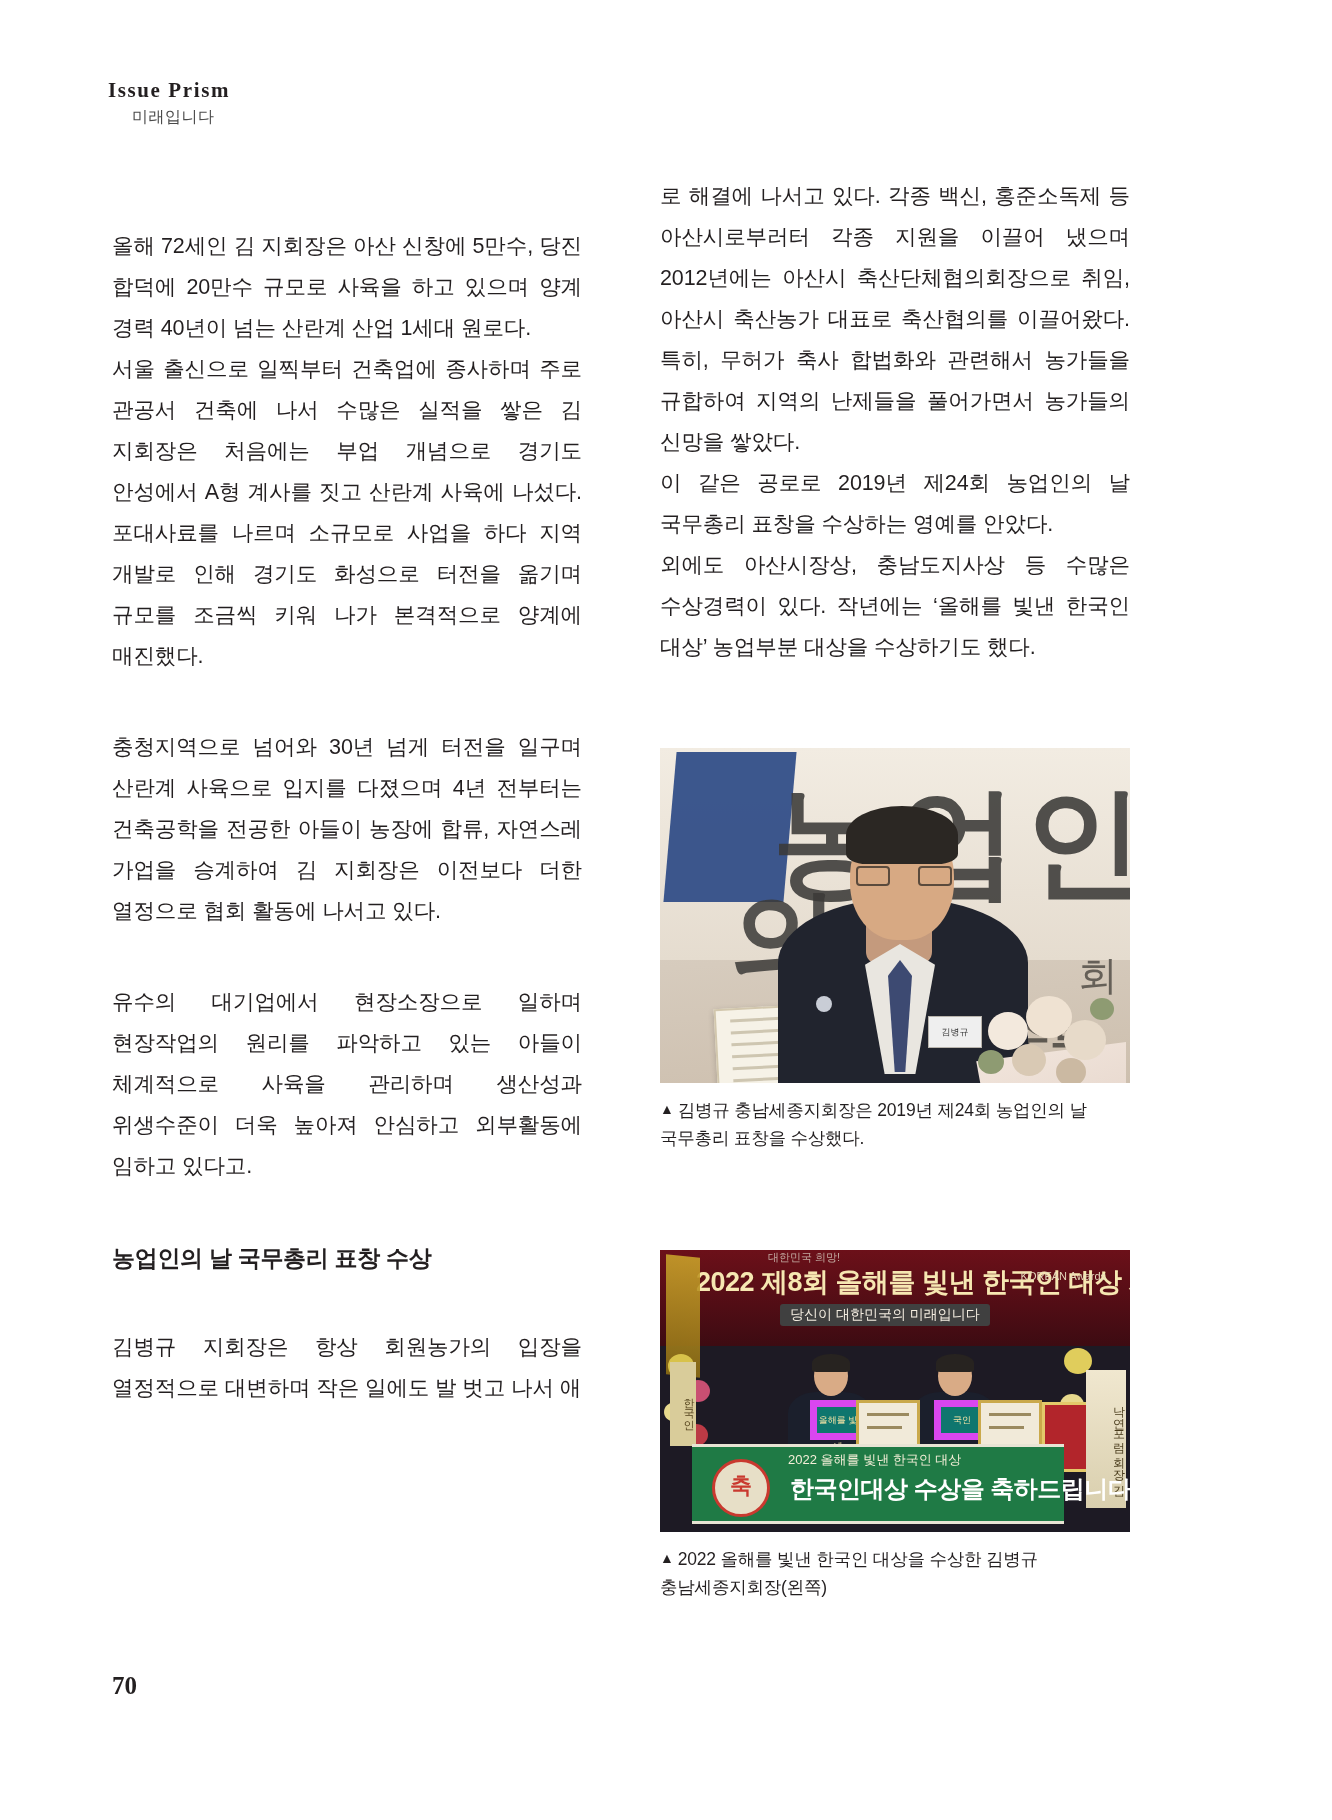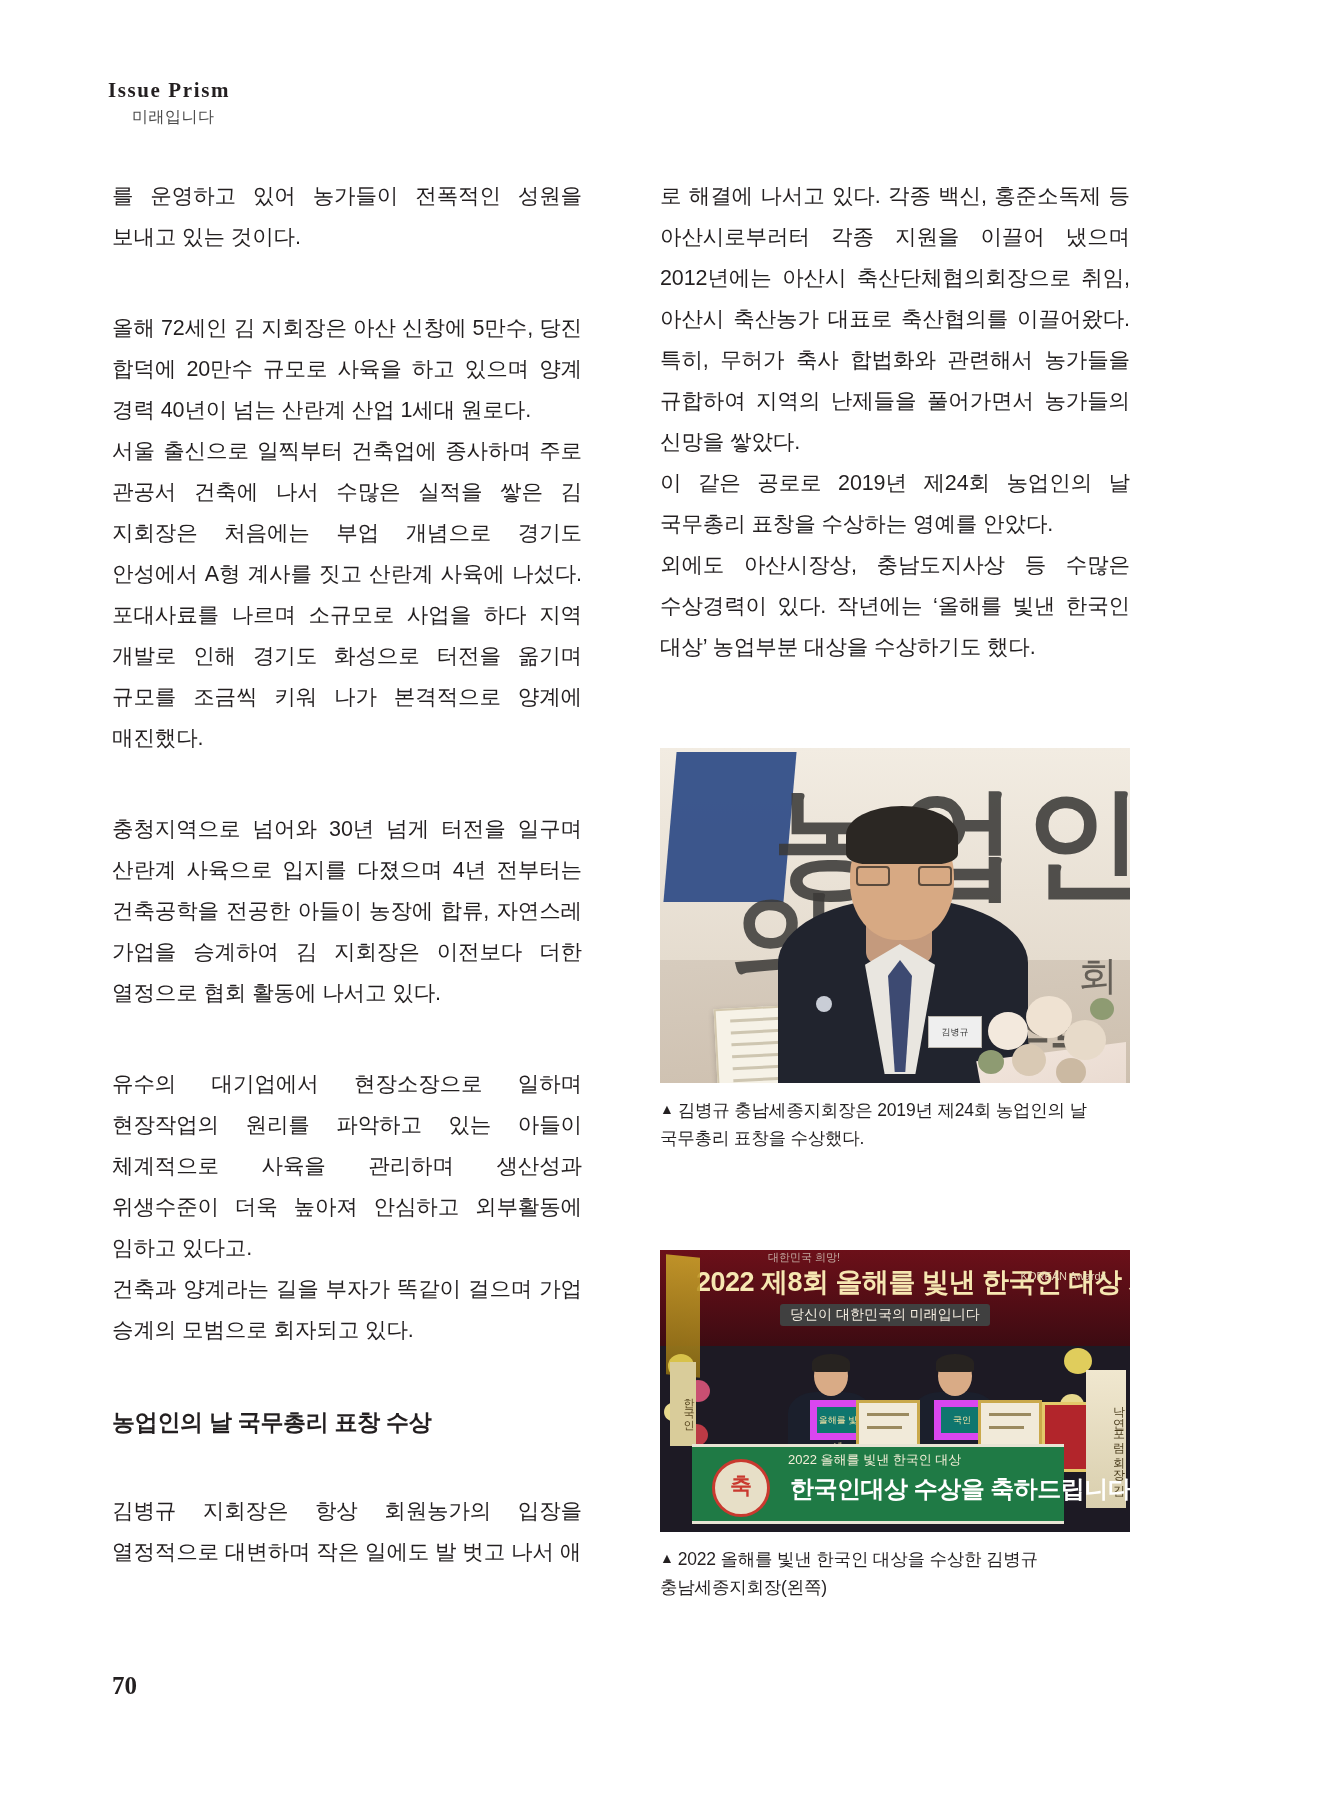--- a/index.html
+++ b/index.html
@@ -411,26 +411,24 @@
 
 <div class="page">
 
   <div class="header">
     <span class="header-title">Issue Prism</span>
     <span class="header-rule"></span>
     <span class="header-sub">미래입니다</span>
   </div>
 
   <div class="col col-left">
-    <p class="para">를 운영하고 있어 농가들이 전폭적인 성원을 보내고 있는 것이다.</p>
     <p class="para gap">올해 72세인 김 지회장은 아산 신창에 5만수, 당진 합덕에 20만수 규모로 사육을 하고 있으며 양계 경력 40년이 넘는 산란계 산업 1세대 원로다.</p>
     <p class="para">서울 출신으로 일찍부터 건축업에 종사하며 주로 관공서 건축에 나서 수많은 실적을 쌓은 김 지회장은 처음에는 부업 개념으로 경기도 안성에서 A형 계사를 짓고 산란계 사육에 나섰다. 포대사료를 나르며 소규모로 사업을 하다 지역 개발로 인해 경기도 화성으로 터전을 옮기며 규모를 조금씩 키워 나가 본격적으로 양계에 매진했다.</p>
     <p class="para gap">충청지역으로 넘어와 30년 넘게 터전을 일구며 산란계 사육으로 입지를 다졌으며 4년 전부터는 건축공학을 전공한 아들이 농장에 합류, 자연스레 가업을 승계하여 김 지회장은 이전보다 더한 열정으로 협회 활동에 나서고 있다.</p>
     <p class="para gap">유수의 대기업에서 현장소장으로 일하며 현장작업의 원리를 파악하고 있는 아들이 체계적으로 사육을 관리하며 생산성과 위생수준이 더욱 높아져 안심하고 외부활동에 임하고 있다고.</p>
-    <p class="para">건축과 양계라는 길을 부자가 똑같이 걸으며 가업 승계의 모범으로 회자되고 있다.</p>
     <h2 class="subhead">농업인의 날 국무총리 표창 수상</h2>
     <p class="para gap">김병규 지회장은 항상 회원농가의 입장을 열정적으로 대변하며 작은 일에도 발 벗고 나서 애</p>
   </div>
 
   <div class="col col-right">
     <p class="para">로 해결에 나서고 있다. 각종 백신, 홍준소독제 등 아산시로부러터 각종 지원을 이끌어 냈으며 2012년에는 아산시 축산단체협의회장으로 취임, 아산시 축산농가 대표로 축산협의를 이끌어왔다. 특히, 무허가 축사 합법화와 관련해서 농가들을 규합하여 지역의 난제들을 풀어가면서 농가들의 신망을 쌓았다.</p>
     <p class="para">이 같은 공로로 2019년 제24회 농업인의 날 국무총리 표창을 수상하는 영예를 안았다.</p>
     <p class="para">외에도 아산시장상, 충남도지사상 등 수많은 수상경력이 있다. 작년에는 ‘올해를 빛낸 한국인 대상’ 농업부분 대상을 수상하기도 했다.</p>
   </div>
 

